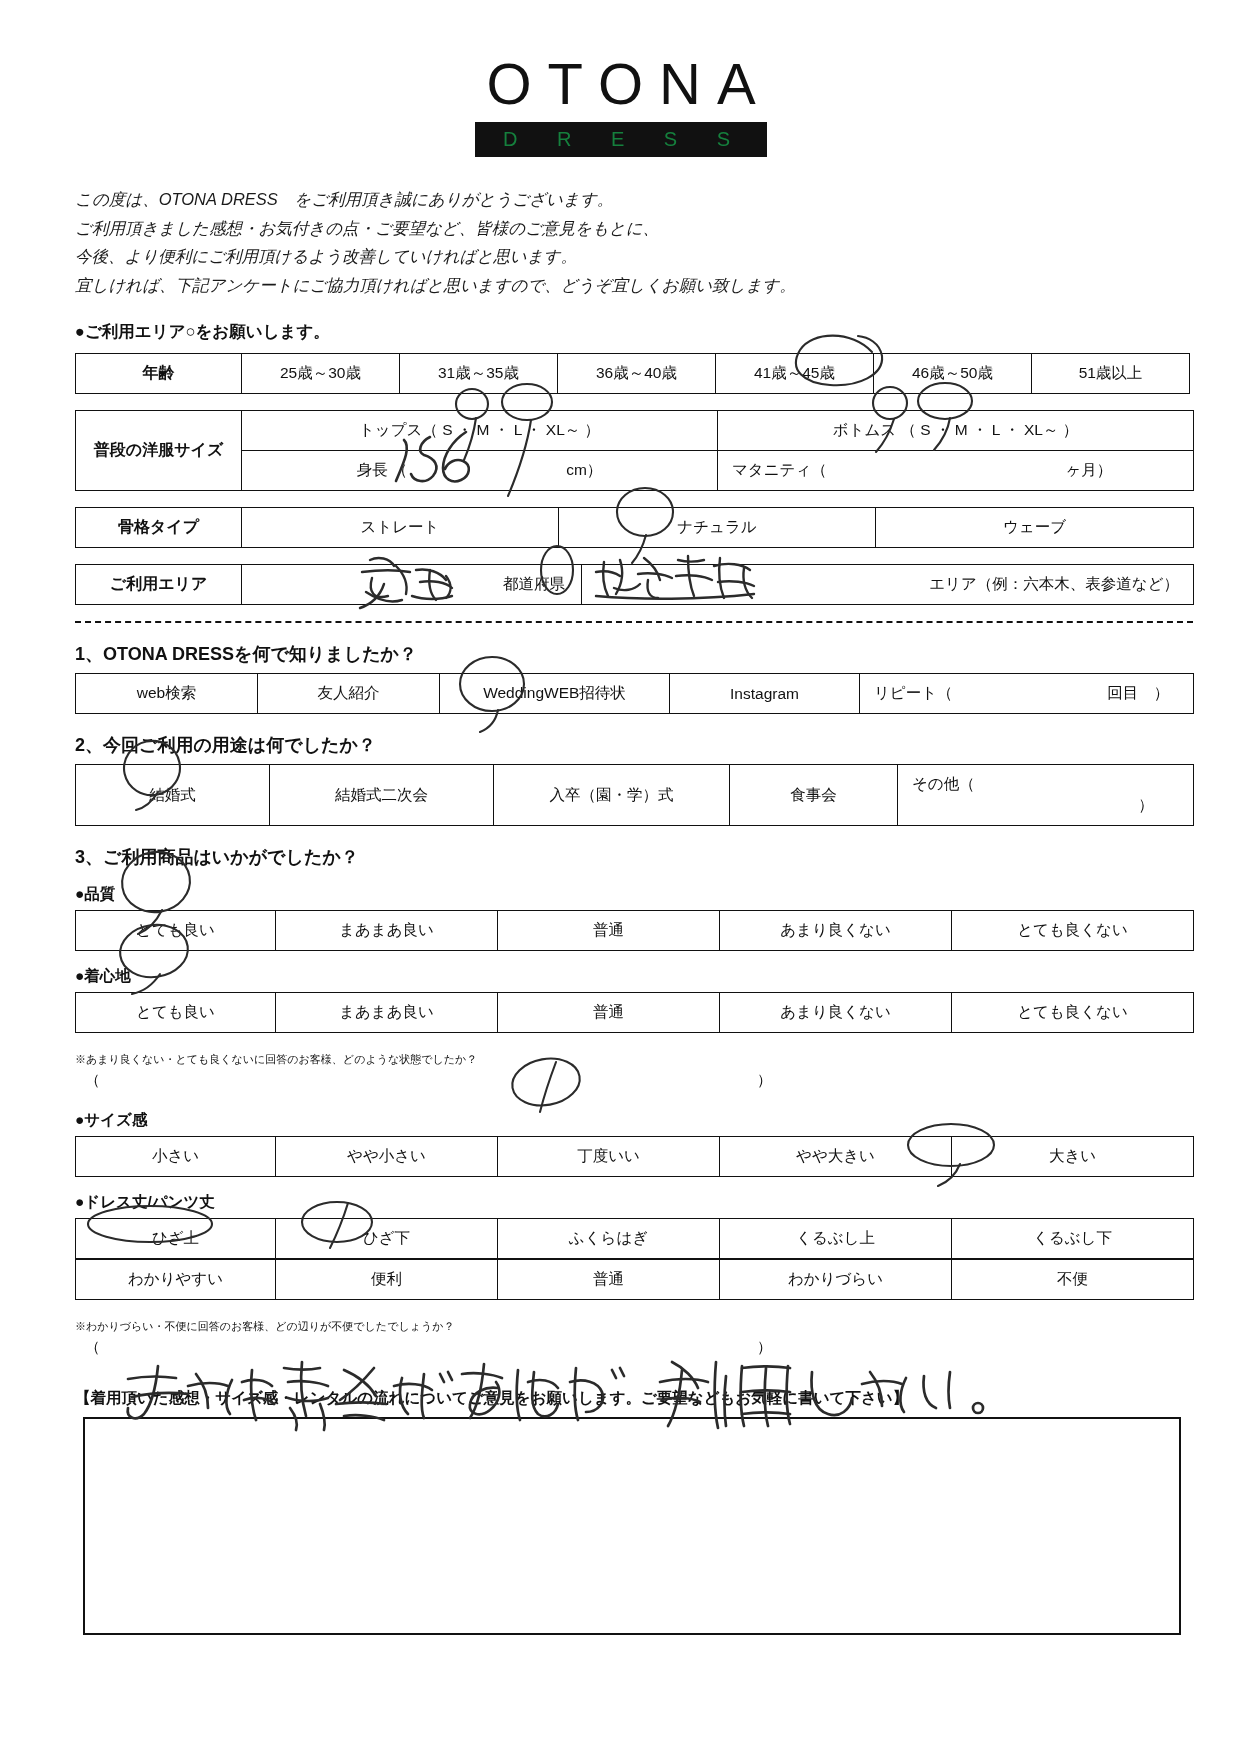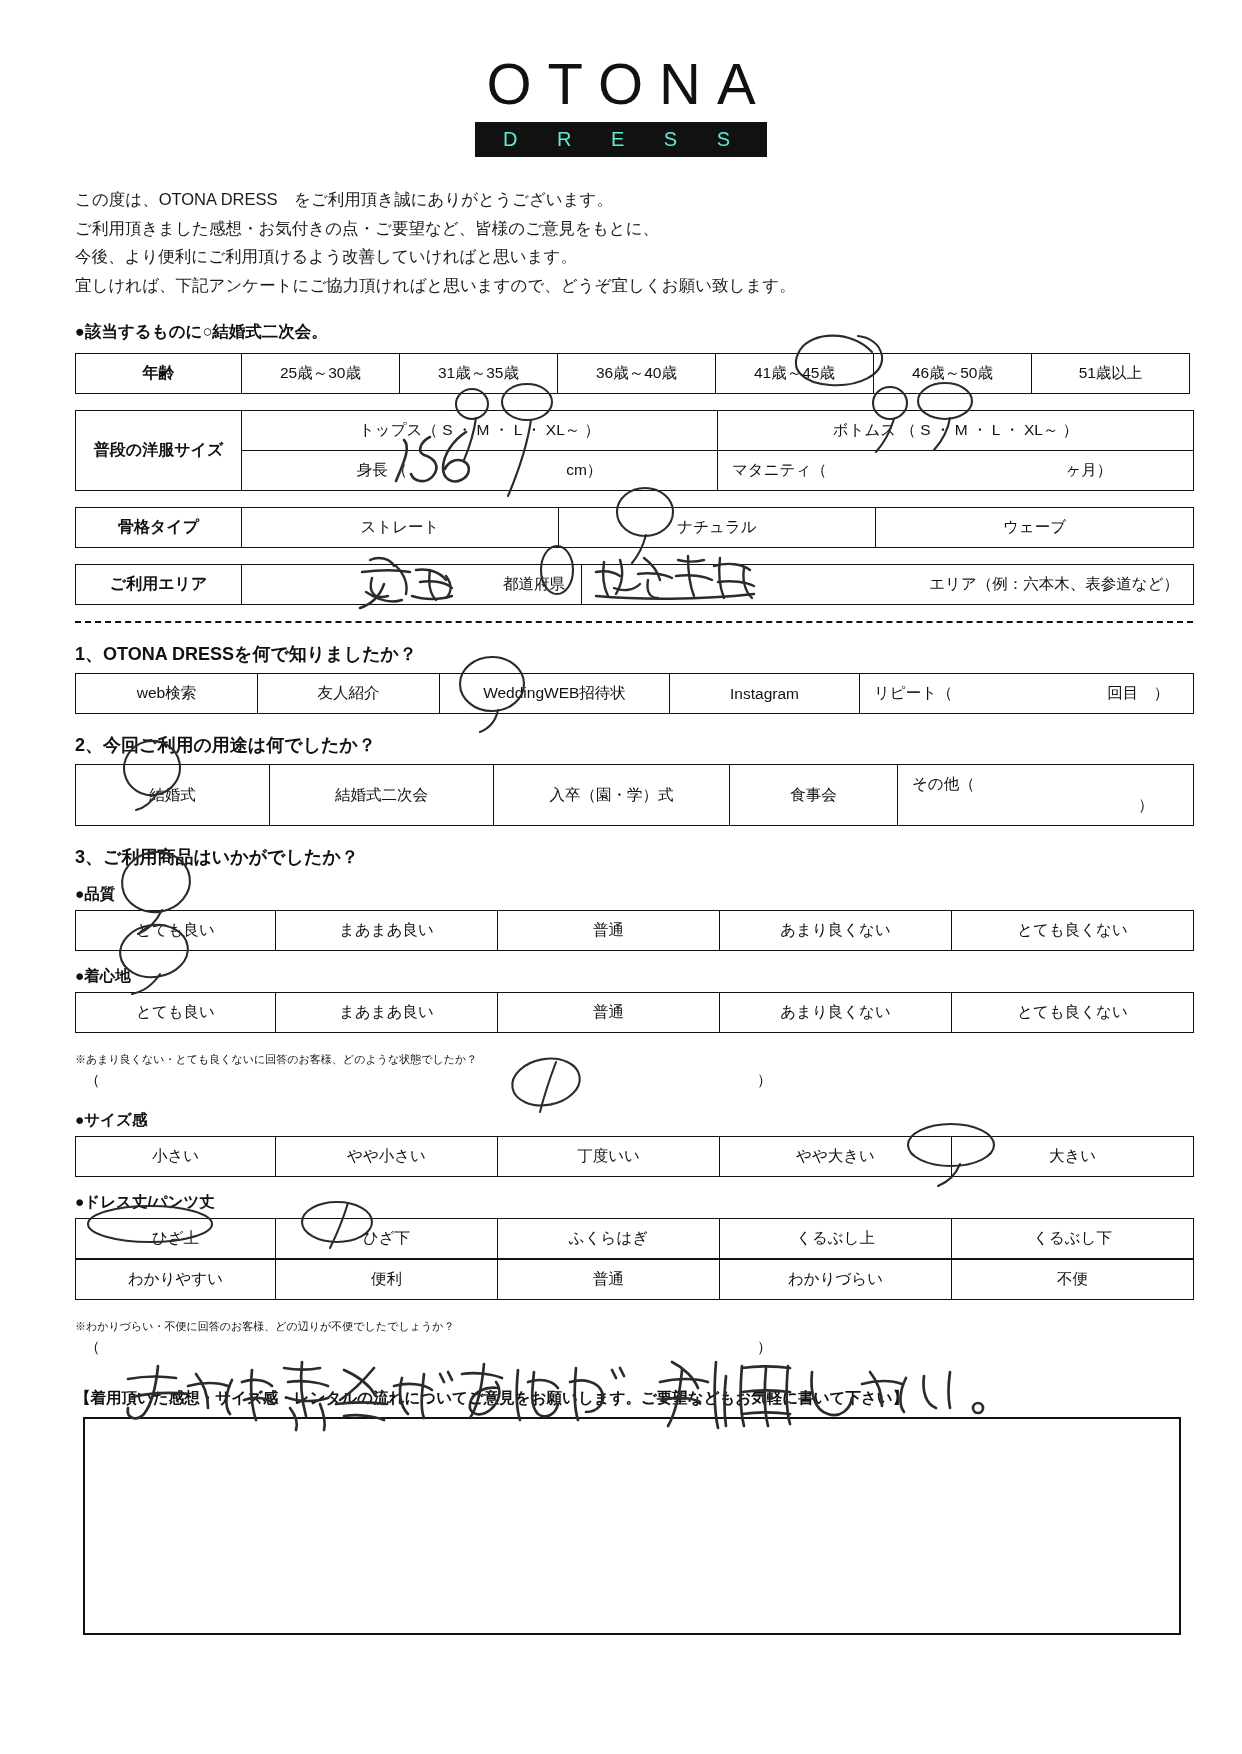--- a/index.html
+++ b/index.html
@@ -13,28 +13,28 @@
   .page { position:relative; width:1242px; height:1754px; padding:13px; }
 
   
   .logo-wrap { width:100%; text-align:center; padding-top:42px; }
   .logo-main {
     font-size:58px; letter-spacing:16px; font-weight:400;
     line-height:1; color:#111; padding-left:16px;
     font-family:"Liberation Sans", sans-serif;
   }
   .logo-bar {
-    display:inline-block; background:#111; color:#5eead4;
+    display:inline-block; background:#111; color:#15803d;
     margin-top:9px; padding:7px 20px 8px 28px;
     font-size:20px; letter-spacing:17px; line-height:1;
   }
 
   
   .intro { margin:28px 0 0 62px; font-size:16.5px; line-height:1.73; color:#1a1a1a; }
-  .intro div { white-space:nowrap; }
+  .intro div { white-space:nowrap;font-style:italic; }
 
   .lead { margin:22px 0 10px 62px; font-size:16.5px; font-weight:bold; }
 
   
   .tbl { border-collapse:collapse; margin-left:62px; table-layout:fixed; }
   .tbl td {
     border:1.6px solid #111; text-align:center; vertical-align:middle;
     font-size:15.5px; padding:9px 4px; height:40px; position:relative;
     background:#fff;
   }
@@ -79,21 +79,21 @@
     <div class="logo-bar">D R E S S</div>
   </div>
 
   <div class="intro">
     <div>この度は、OTONA DRESS　をご利用頂き誠にありがとうございます。</div>
     <div>ご利用頂きました感想・お気付きの点・ご要望など、皆様のご意見をもとに、</div>
     <div>今後、より便利にご利用頂けるよう改善していければと思います。</div>
     <div>宜しければ、下記アンケートにご協力頂ければと思いますので、どうぞ宜しくお願い致します。</div>
   </div>
 
-  <div class="lead">●該当するものに○結婚式二次会。</div>
+  <div class="lead">●ご利用エリア○をお願いします。</div>
 
   <table class="tbl">
     <tbody>
         <tr>
       <td class="lbl" style="width:166px">年齢</td>
       <td style="width:158px">25歳～30歳</td>
       <td style="width:158px">31歳～35歳</td>
       <td style="width:158px">36歳～40歳</td>
       <td style="width:158px">41歳～45歳</td>
       <td style="width:158px">46歳～50歳</td>

